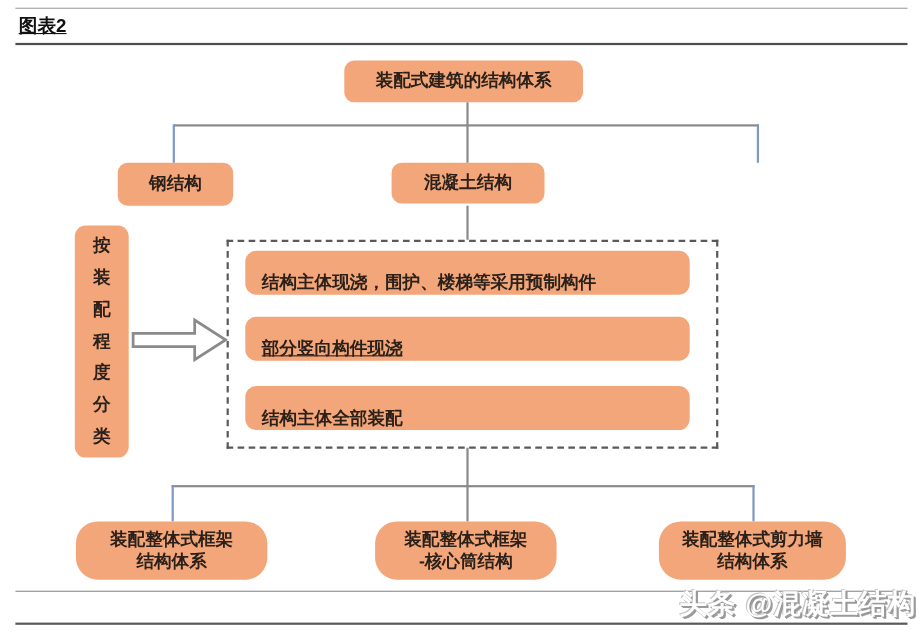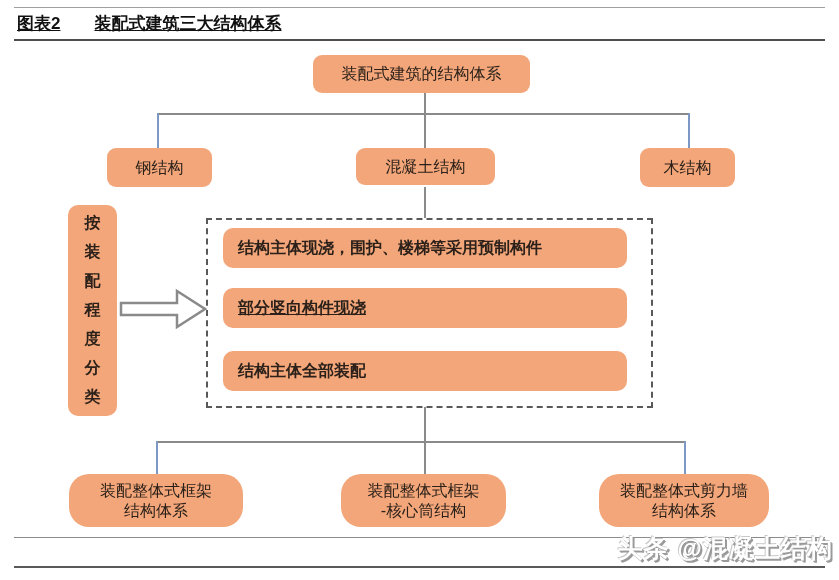--- a/index.html
+++ b/index.html
@@ -4,34 +4,34 @@
 <style>
   html,body{margin:0;padding:0;background:#fff;}
   #page{position:relative;width:839px;height:580px;background:#fff;overflow:hidden;
         font-family:"Liberation Sans","DejaVu Sans",sans-serif;color:#1a1a1a;}
 
   .rule{position:absolute;left:14px;width:811px;background:#8c8c8c;}
 
   
   .obox{position:absolute;background:#F3A679;border-radius:9px;
         display:flex;align-items:center;justify-content:center;text-align:left;
-        font-weight:normal;color:#2b211a;font-size:16px;line-height:1.25;}
+        font-weight:bold;color:#2b211a;font-size:16px;line-height:1.25;}
   .obox.multiline{flex-direction:column;border-radius:20px;}
 
   
   .lv{position:absolute;width:2px;background:#8a8a8a;}
   .lh{position:absolute;height:2px;background:#8a8a8a;}
   .lv.blue{background:#7C99C5;}
 
   
   .dashed-frame{position:absolute;left:206px;top:218px;width:447px;height:190px;
         border:2px dashed #595959;box-sizing:border-box;background:transparent;}
 
   .inner-box{position:absolute;left:223px;width:404px;height:40px;background:#F3A679;
-        border-radius:10px;display:flex;align-items:center;justify-content:flex-start;
+        border-radius:10px;display:flex;align-items:flex-end;justify-content:flex-start;
         padding-left:15px;box-sizing:border-box;font-weight:bold;color:#2b211a;font-size:16px;}
 
   
   .classifier{position:absolute;left:68px;top:205px;width:49px;height:211px;background:#F3A679;
         border-radius:10px;display:flex;flex-direction:column;align-items:center;
         justify-content:space-evenly;font-weight:bold;color:#2b211a;font-size:16px;}
 
   .arrow-wrap{position:absolute;left:119px;top:287px;}
 
   
@@ -48,41 +48,37 @@
 </style>
 </head>
 <body>
 
 <div id="page">
 
   <div class="rule" style="top:7px;height:1px;background:#a0a0a0;"></div>
   <div class="hdr">
     <span>图表2</span>
     <span class="gap"></span>
-    <span>装配式建筑三大结构体系</span>
   </div>
   <div class="rule" style="top:39px;height:2px;background:#4d4d4d;"></div>
 
   <div class="obox" style="left:313px;top:55px;width:217px;height:38px;">
     <span>装配式建筑的结构体系</span>
   </div>
 
   <div class="lv" style="left:424px;top:93px;height:55px;"></div>
   <div class="lh" style="left:158px;top:113px;width:532px;"></div>
   <div class="lv blue" style="left:157px;top:113px;height:35px;"></div>
   <div class="lv blue" style="left:688px;top:113px;height:35px;"></div>
 
   <div class="obox" style="left:107px;top:148px;width:105px;height:39px;">
     <span>钢结构</span>
   </div>
   <div class="obox" style="left:356px;top:148px;width:139px;height:37px;">
     <span>混凝土结构</span>
-  </div>
-  <div class="obox" style="left:640px;top:148px;width:95px;height:39px;">
-    <span>木结构</span>
   </div>
 
   <div class="lv" style="left:424px;top:187px;height:31px;"></div>
 
   <div class="classifier">
     <span>按</span>
     <span>装</span>
     <span>配</span>
     <span>程</span>
     <span>度</span>

